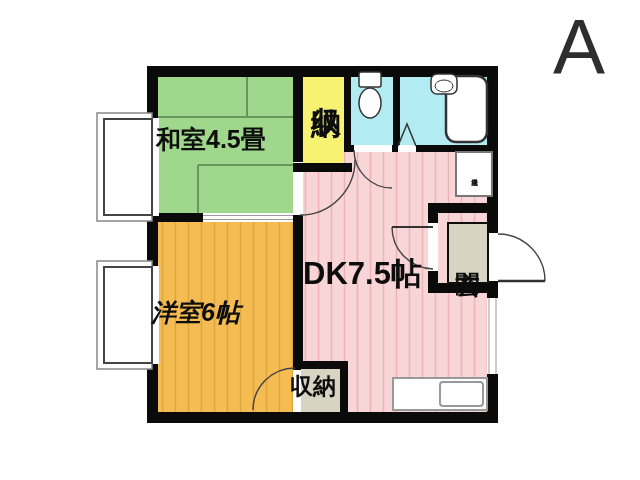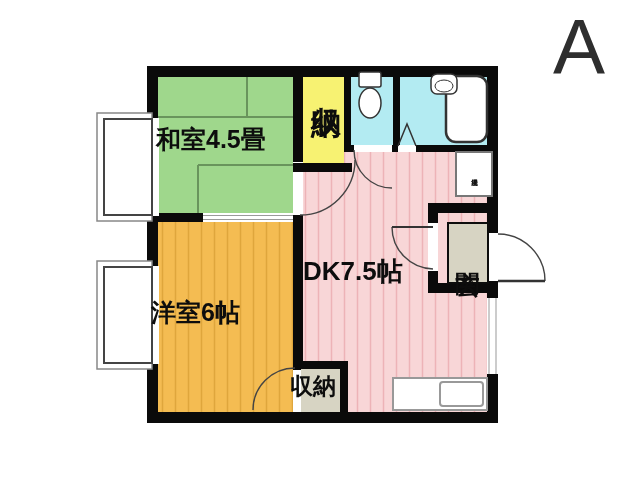--- a/index.html
+++ b/index.html
@@ -5,22 +5,22 @@
   html,body{margin:0;padding:0;background:#fff;}
   #stage{position:relative;width:640px;height:480px;background:#fff;overflow:hidden;
          font-family:"Liberation Sans","DejaVu Sans",sans-serif;}
   #plan-svg{position:absolute;left:0;top:0;}
   .lbl{position:absolute;font-weight:bold;color:#0d0d0d;line-height:1.05;
        font-family:"Liberation Sans","DejaVu Sans",sans-serif;}
   .center{}
   .vert{writing-mode:vertical-rl;text-orientation:upright;}
   .flexc{display:flex;align-items:center;justify-content:center;}
   #washitsu-label{left:156px;top:126px;width:138px;font-size:25px;}
-  #yoshitsu-label{left:151px;top:299px;width:142px;font-size:25px;}
-  #dk-label{left:303px;top:258px;width:146px;font-size:26px;}
+  #yoshitsu-label{left:151px;top:299px;width:142px;font-size:25px;font-style:italic;}
+  #dk-label{left:303px;top:258px;width:146px;font-size:31px;}
   #closet-top-label{left:306px;top:82px;width:36px;height:86px;font-size:30px;letter-spacing:3px;}
   #closet-bottom-label{left:290px;top:374px;width:60px;font-size:23px;}
   #genkan-box{left:447px;top:222px;width:42px;height:62px;background:#d7d4c3;
               border:2px solid #0d0d0d;box-sizing:border-box;font-size:24px;}
   #laundry-box-label{left:458px;top:153px;width:32px;height:42px;font-size:6.5px;
                      font-weight:normal;letter-spacing:0;}
   #variant-letter{left:553px;top:8px;font-size:78px;font-weight:400;color:#2e2e2e;
                   line-height:1;letter-spacing:0;}
 </style>
 </head>

